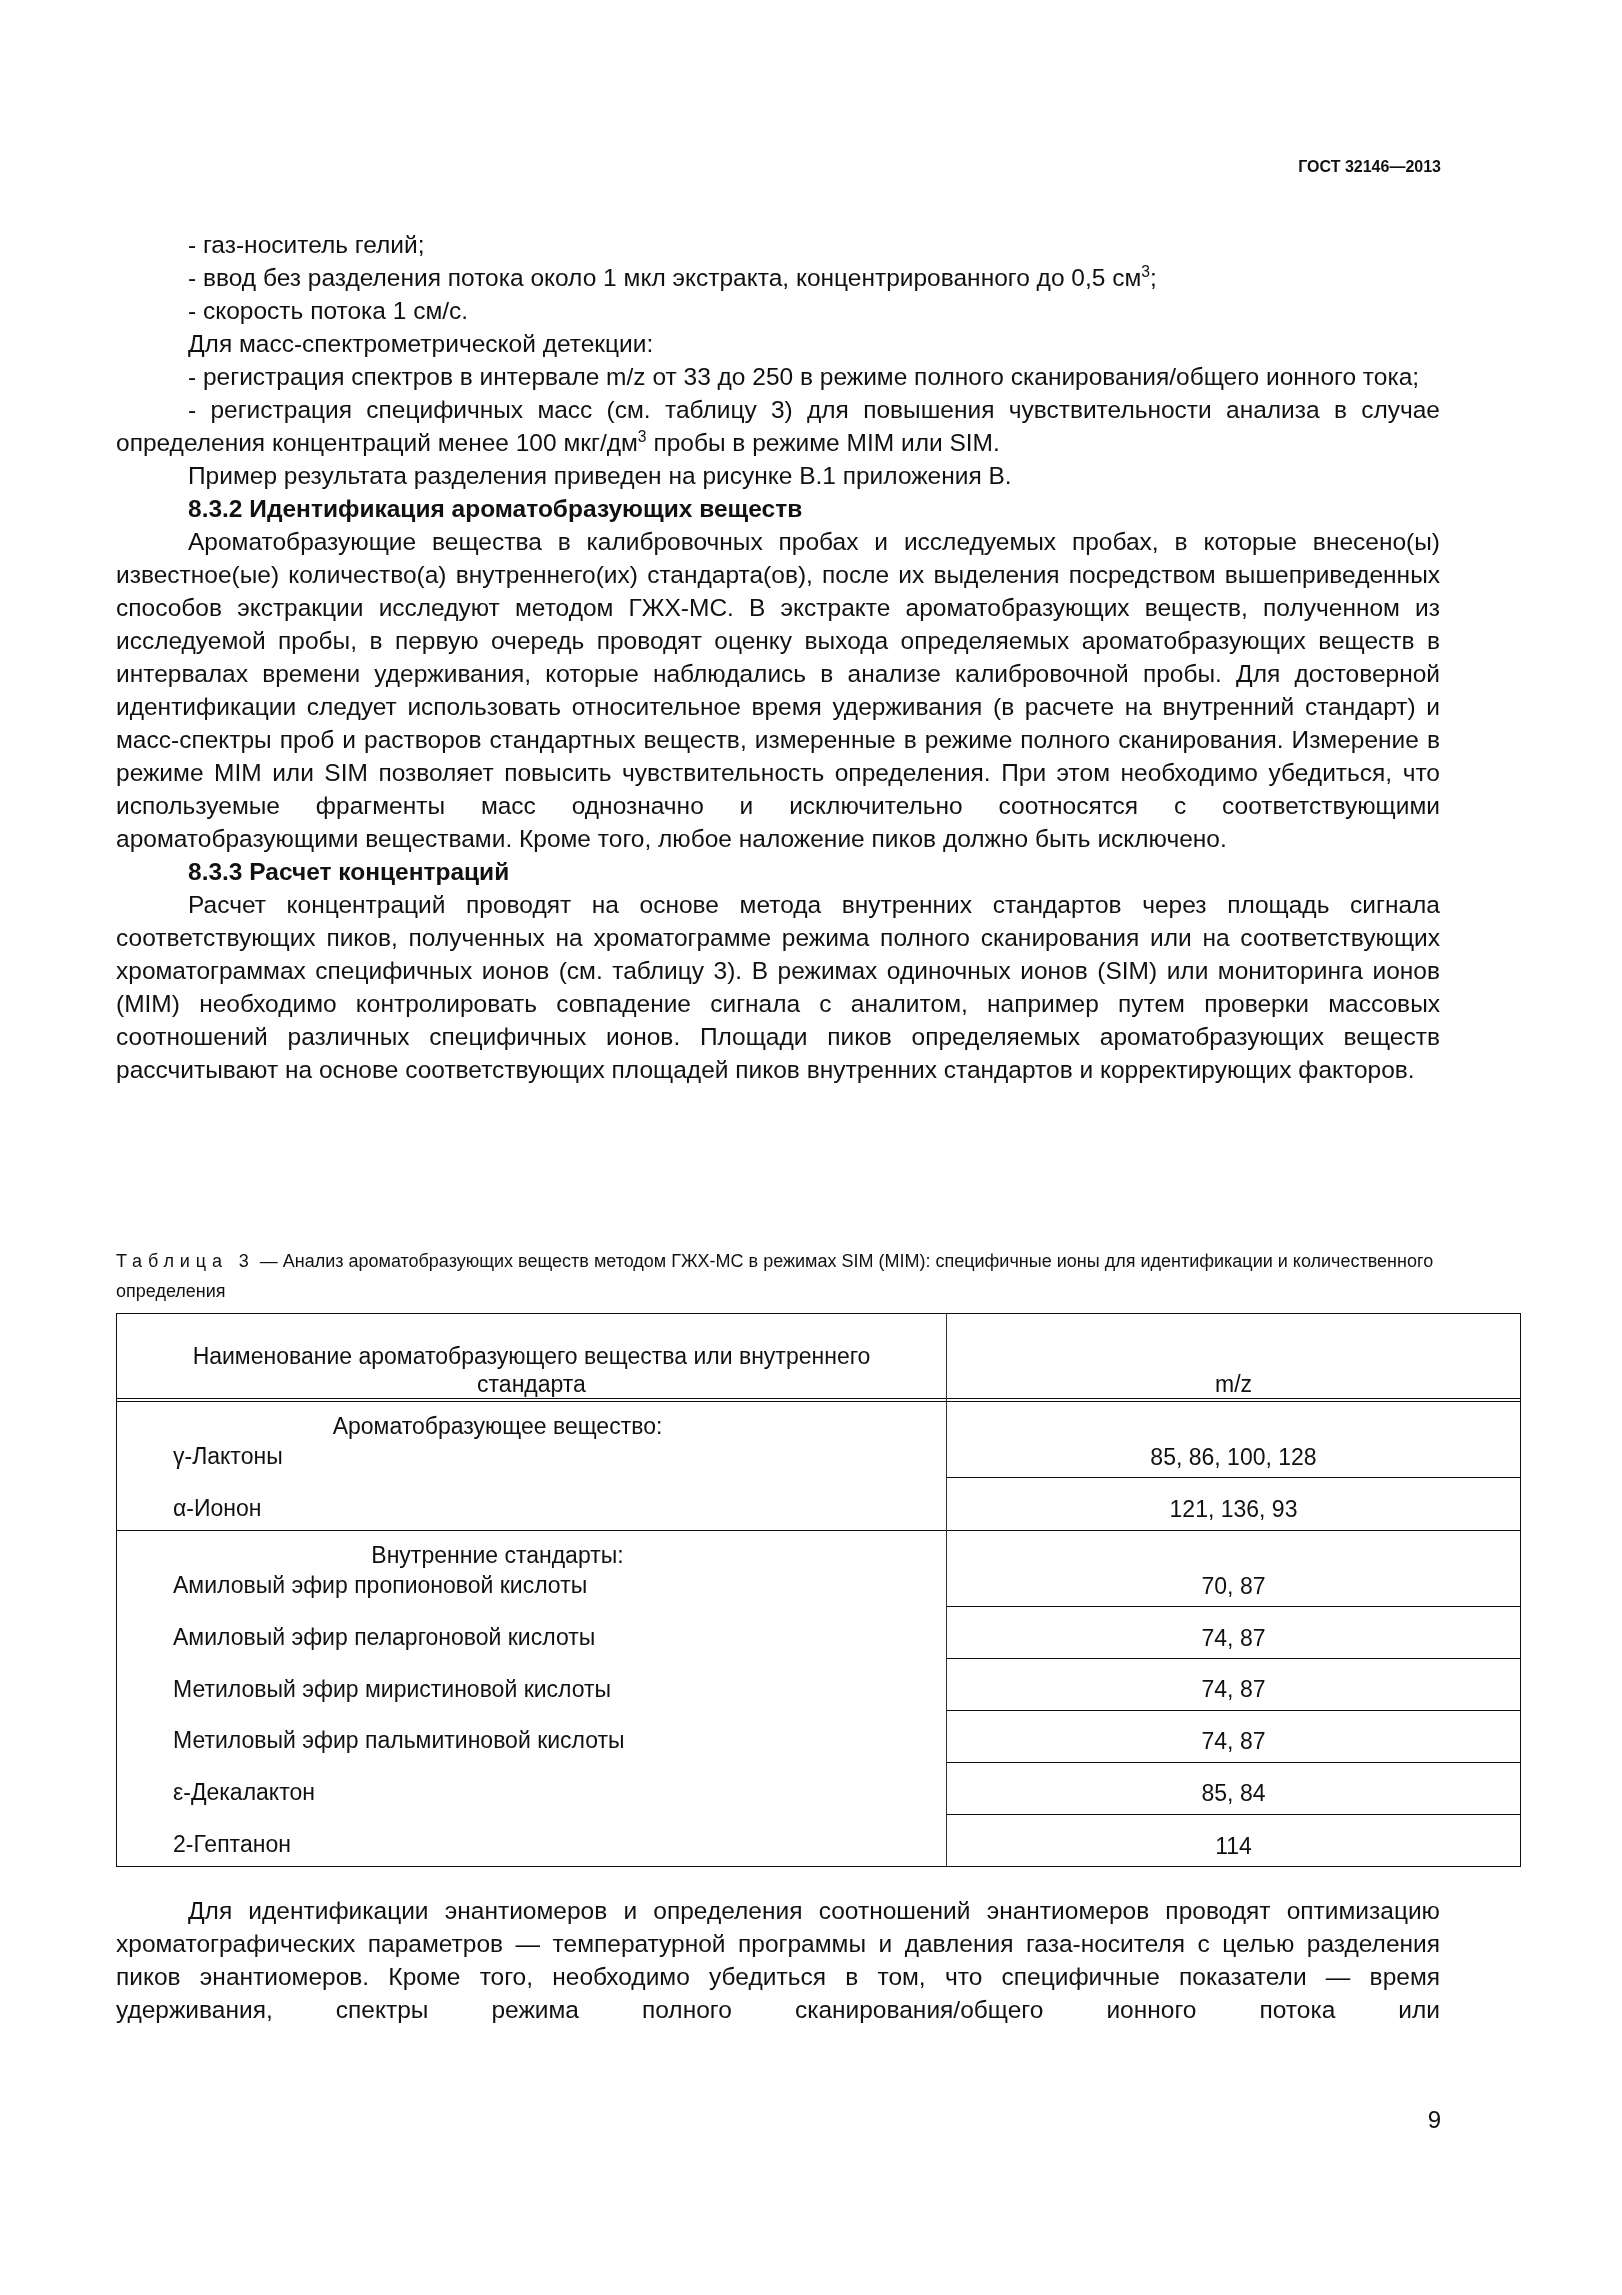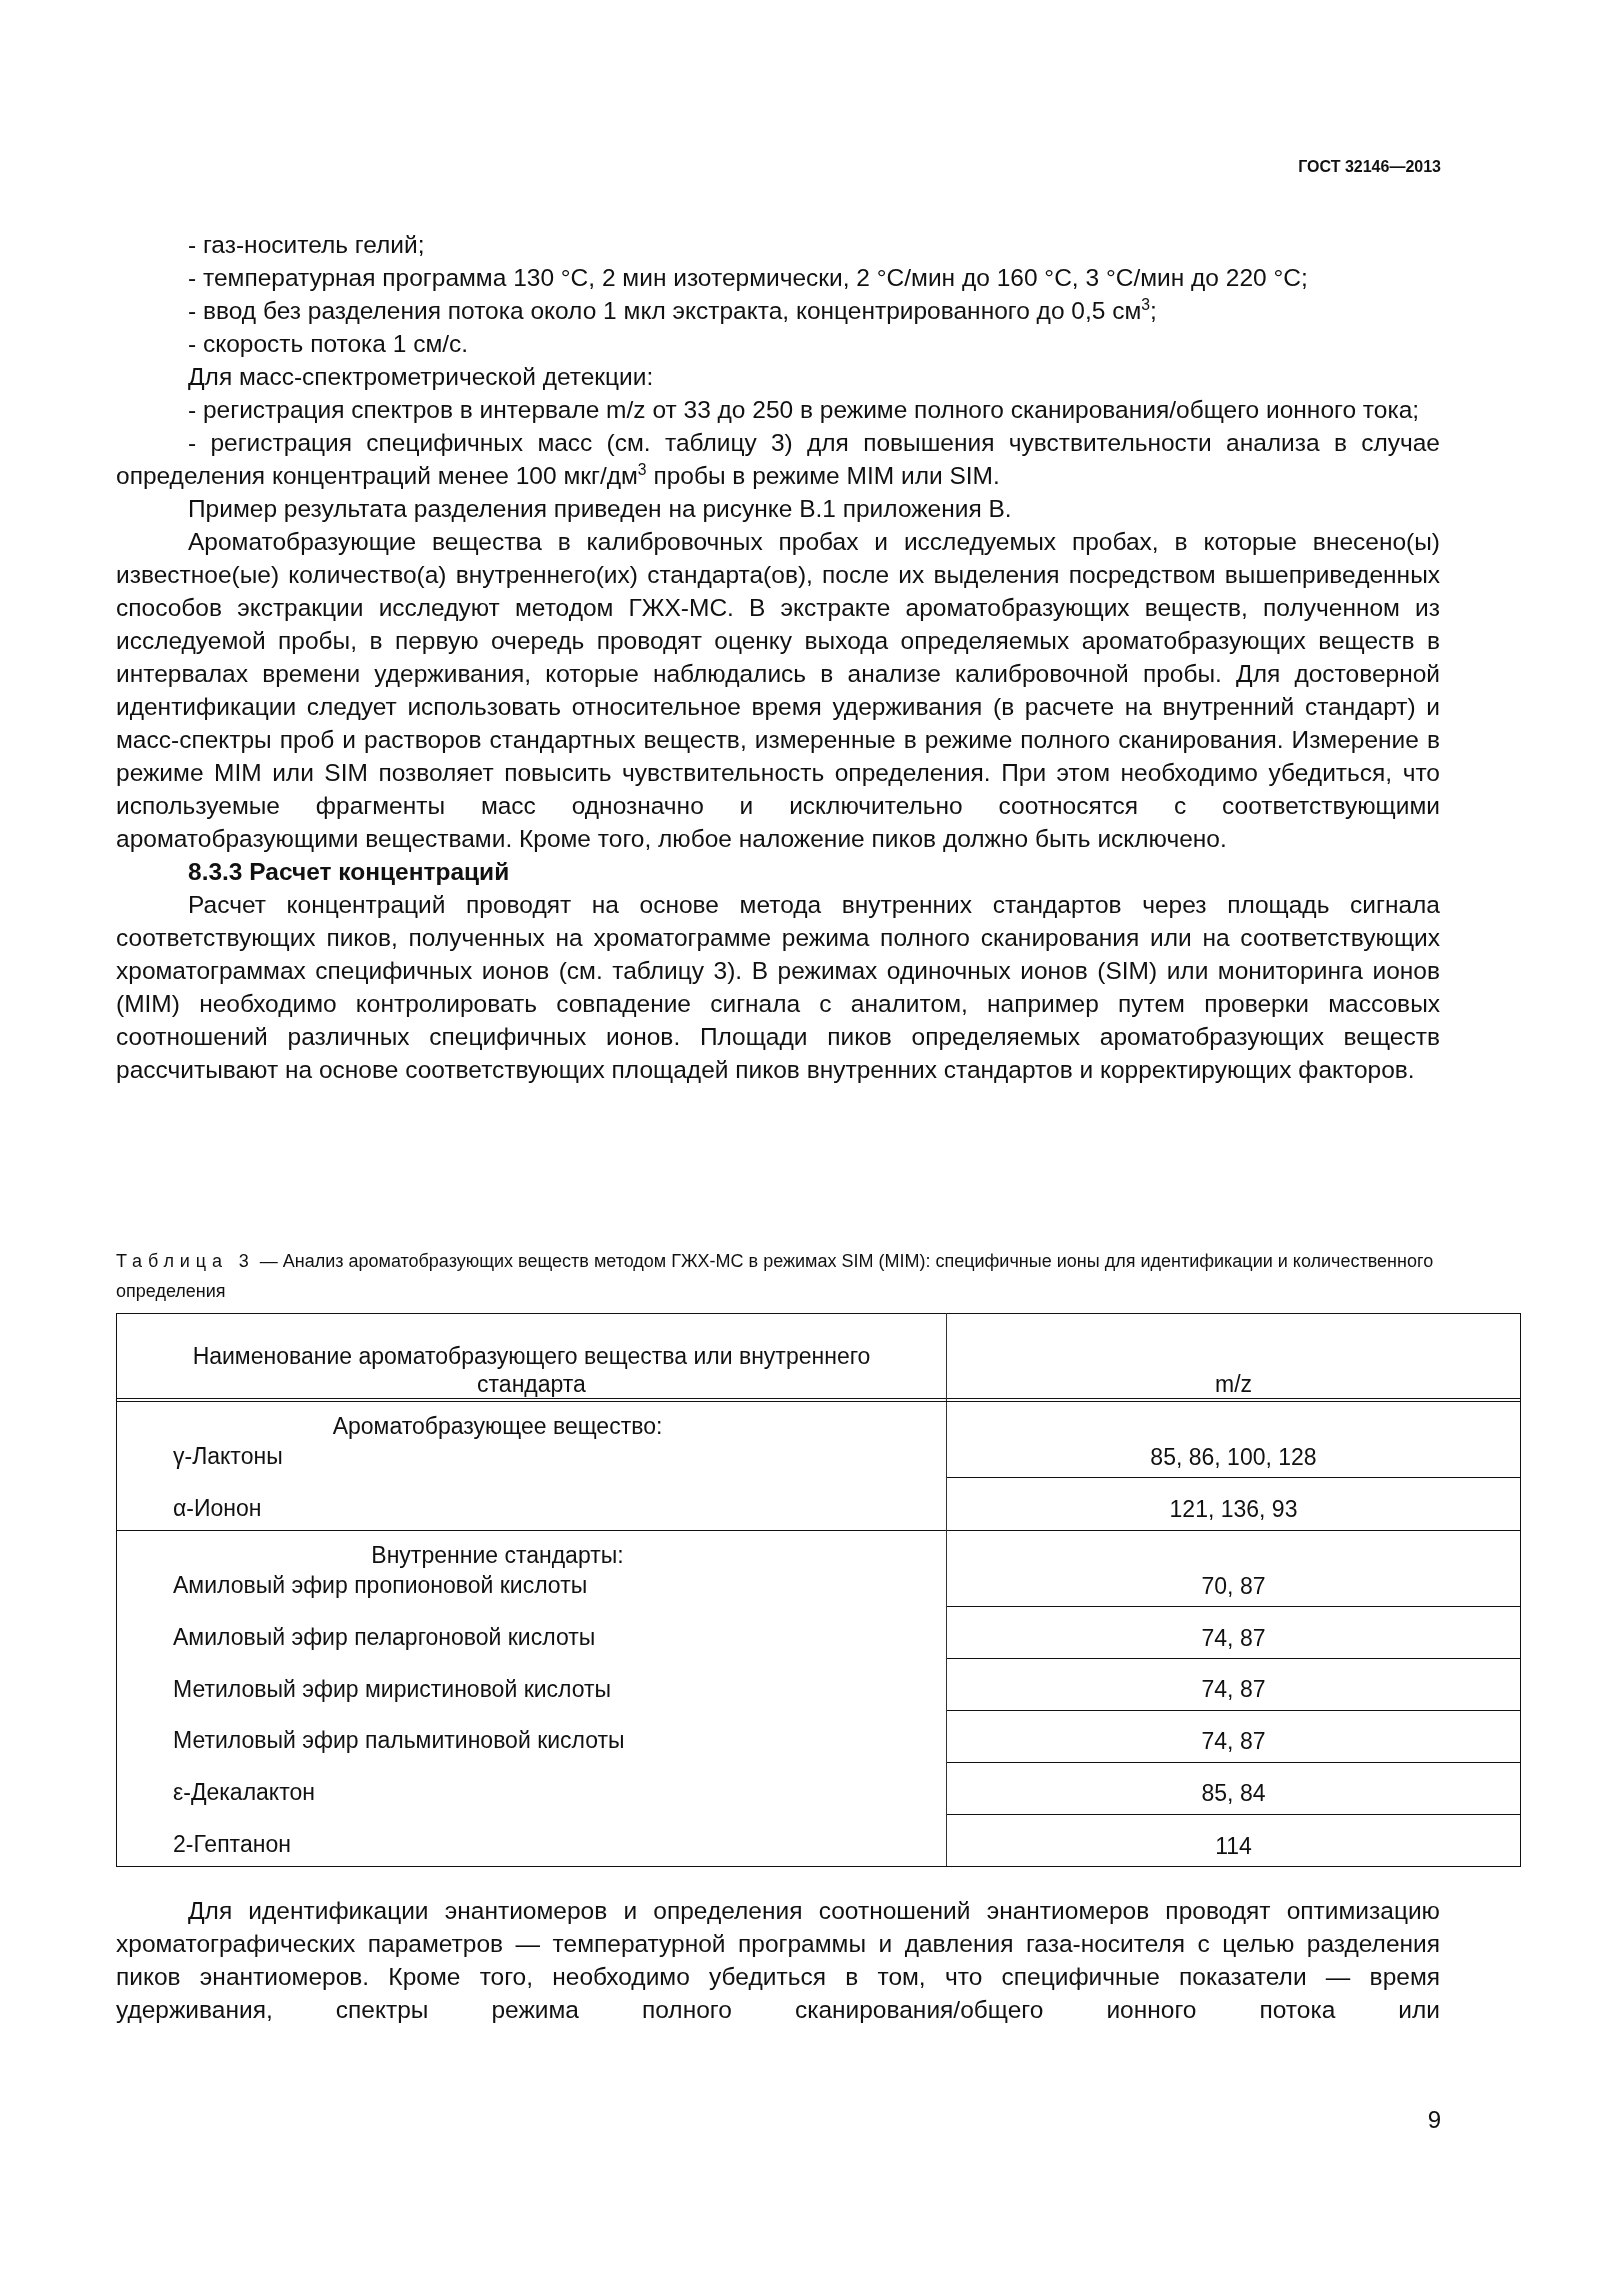--- a/index.html
+++ b/index.html
@@ -31,27 +31,27 @@
   .sect84 { position: absolute; left: 116px; top: 1894px; width: 1324px; font-size: 24.5px; line-height: 33px; }
   .pgnum { position: absolute; right: 182px; top: 2106px; font-size: 24px; }
 </style>
 </head>
 <body>
 
 <div class="hdr">ГОСТ 32146—2013</div>
 
 <div class="body">
   <p class="p">- газ-носитель гелий;</p>
-  <p class="p">- температурная программа 130 °С, 2 мин изотермически, 2 °С/мин до 160 °С, 3 °С/мин до 220 °С;</p>
   <p class="p"><span>- ввод без разделения потока около 1 мкл экстракта, концентрированного до 0,5 см</span><sup>3</sup><span>;</span></p>
   <p class="p">- скорость потока 1 см/с.</p>
   <p class="p">Для масс-спектрометрической детекции:</p>
   <p class="p">- регистрация спектров в интервале m/z от 33 до 250 в режиме полного сканирования/общего ионного тока;</p>
   <p class="p"><span>- регистрация специфичных масс (см. таблицу 3) для повышения чувствительности анализа в случае определения концентраций менее 100 мкг/дм</span><sup>3</sup><span> пробы в режиме MIM или SIM.</span></p>
   <p class="p">Пример результата разделения приведен на рисунке В.1 приложения В.</p>
+  <p class="h">8.3.2 Идентификация ароматобразующих веществ</p>
   <p class="p">Ароматобразующие вещества в калибровочных пробах и исследуемых пробах, в которые внесено(ы) известное(ые) количество(а) внутреннего(их) стандарта(ов), после их выделения посредством вышеприведенных способов экстракции исследуют методом ГЖХ-МС. В экстракте ароматобразующих веществ, полученном из исследуемой пробы, в первую очередь проводят оценку выхода определяемых ароматобразующих веществ в интервалах времени удерживания, которые наблюдались в анализе калибровочной пробы. Для достоверной идентификации следует использовать относительное время удерживания (в расчете на внутренний стандарт) и масс-спектры проб и растворов стандартных веществ, измеренные в режиме полного сканирования. Измерение в режиме MIM или SIM позволяет повысить чувствительность определения. При этом необходимо убедиться, что используемые фрагменты масс однозначно и исключительно соотносятся с соответствующими ароматобразующими веществами. Кроме того, любое наложение пиков должно быть исключено.</p>
   <p class="h">8.3.3 Расчет концентраций</p>
   <p class="p">Расчет концентраций проводят на основе метода внутренних стандартов через площадь сигнала соответствующих пиков, полученных на хроматограмме режима полного сканирования или на соответствующих хроматограммах специфичных ионов (см. таблицу 3). В режимах одиночных ионов (SIM) или мониторинга ионов (MIM) необходимо контролировать совпадение сигнала с аналитом, например путем проверки массовых соотношений различных специфичных ионов. Площади пиков определяемых ароматобразующих веществ рассчитывают на основе соответствующих площадей пиков внутренних стандартов и корректирующих факторов.</p>
 </div>
 
 <div class="caption">
   <span class="sp">Таблица 3</span><span> — Анализ ароматобразующих веществ методом ГЖХ-МС в режимах SIM (MIM): специфичные ионы для идентификации и количественного определения</span>
 </div>
 
 <table class="t">

